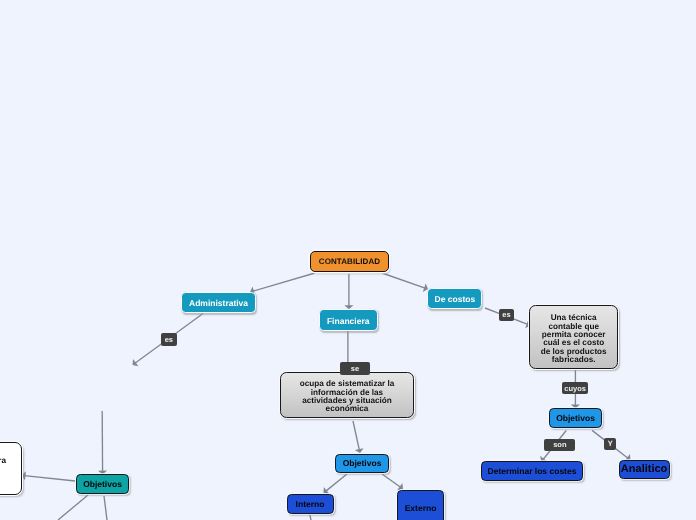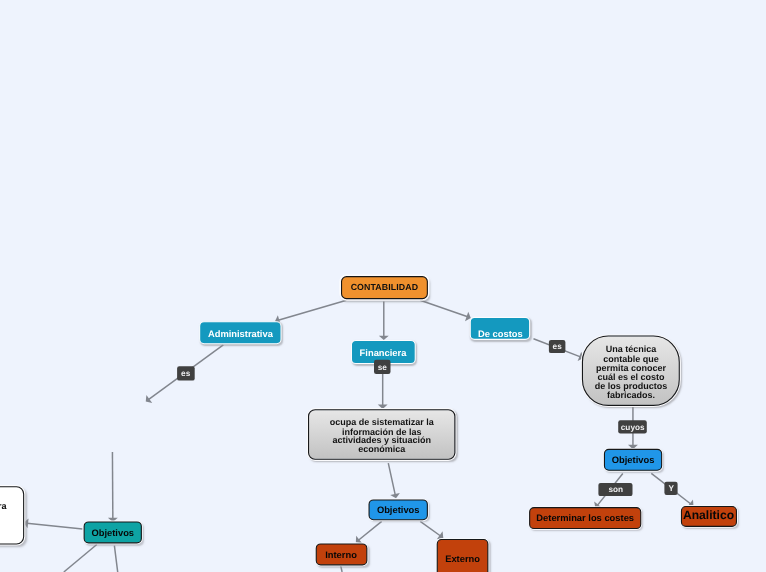--- a/index.html
+++ b/index.html
@@ -20,21 +20,21 @@
      box-shadow:0 0 0 1.5px #fcfcfe, 1px 2px 2px rgba(125,125,130,.55);}
   .sk-blue{background:#1499bf;color:#fff;border:1.6px solid #fcfdff;border-radius:4.5px;
      box-shadow:1px 1.5px 1.5px rgba(150,152,158,.62);}
   .sk-gray{background:linear-gradient(180deg,#e6e6e6 0%,#dadada 35%,#c2c2c2 100%);
      color:#131313;border:1.7px solid #17181a;border-radius:6.5px;
      box-shadow:0 0 0 1px #fafafc, 1.6px 1.6px 1.6px rgba(145,145,150,.62);}
   .sk-teal{background:#0ea3a4;color:#070707;border:1.6px solid #151719;border-radius:4.5px;
      box-shadow:0 0 0 .8px #f7f9fd, 1.5px 1.5px 1.5px rgba(150,150,156,.5);}
   .sk-dblue{background:#2096e8;color:#070707;border:1.6px solid #151719;border-radius:4.5px;
      box-shadow:0 0 0 .8px #f7f9fd, 1.5px 1.5px 1.5px rgba(150,150,156,.5);}
-  .sk-green{background:#c2410c;color:#070707;border:1.6px solid #151719;border-radius:4.5px;
+  .sk-green{background:#1d4ed8;color:#070707;border:1.6px solid #151719;border-radius:4.5px;
      box-shadow:0 0 0 .8px #f7f9fd, 1.5px 1.5px 1.5px rgba(150,150,156,.5);}
   .sk-white{background:#fff;color:#070707;border:1.5px solid #17191b;border-radius:7px;
      box-shadow:0 0 0 1px #fdfdff, 2px 2px 2px rgba(140,140,145,.55);}
 </style>
 </head>
 <body>
 
 <div id="canvas">
   <svg class="links" viewBox="0 0 696 520">
     <g id="edges" stroke="#82868e" stroke-width="1.35" fill="none">
@@ -70,38 +70,38 @@
         <path d="M541.20,461.80 L540.18,455.87 L547.21,461.48 Z"></path>
         <path d="M630.40,460.00 L624.48,461.11 L629.99,453.99 Z"></path>
         <path d="M323.50,493.00 L323.78,486.99 L329.44,493.98 Z"></path>
         <path d="M403.00,489.00 L397.13,490.34 L402.36,483.01 Z"></path>
         <path d="M21.50,475.30 L25.95,471.25 L25.00,480.20 Z"></path>
       </g>
   </svg>
 <div class="node sk-blue" style="left: 180.8px; top: 291.8px; width: 75.5px; height: 21.5px; font-size: 8.5px; letter-spacing: 0px;"><span style="position: relative; top: 1px;">Administrativa</span></div>
     <div class="node sk-orange" style="left: 310px; top: 251px; width: 79px; height: 21px; font-size: 8px; letter-spacing: 0.1px;"><span>CONTABILIDAD</span></div>
     <div class="node sk-blue" style="left: 318.7px; top: 309.3px; width: 59px; height: 21.5px; font-size: 8.5px; letter-spacing: 0px;"><span style="position: relative; top: 1px;">Financiera</span></div>
-    <div class="node sk-blue" style="left: 427.4px; top: 287.5px; width: 55px; height: 21px; font-size: 8.5px; letter-spacing: 0px; align-items: flex-end;"><span style="position: relative; top: 1px;">De costos</span></div>
-    <div class="node sk-gray" style="left: 529.4px; top: 305.4px; width: 88.6px; height: 63.2px; font-size: 8.2px; letter-spacing: 0px; line-height: 1.02; padding: 5px 0px 0px; border-radius: 24px;"><span>Una técnica
+    <div class="node sk-blue" style="left: 427.4px; top: 287.5px; width: 55px; height: 21px; font-size: 8.5px; letter-spacing: 0px;"><span style="position: relative; top: 1px;">De costos</span></div>
+    <div class="node sk-gray" style="left: 529.4px; top: 305.4px; width: 88.6px; height: 63.2px; font-size: 8.2px; letter-spacing: 0px; line-height: 1.02; padding: 5px 0px 0px;"><span>Una técnica
 contable que
 permita conocer
 cuál es el costo
 de los productos
 fabricados.</span></div>
     <div class="node sk-gray" style="left: 280px; top: 371.8px; width: 134px; height: 46.4px; font-size: 8.2px; letter-spacing: 0px; line-height: 1.02; padding: 4px 0px 0px;"><span>ocupa de sistematizar la
 información de las
 actividades y situación
 económica</span></div>
     <div class="node sk-teal" style="left: 76px; top: 474px; width: 53px; height: 20px; font-size: 8.5px; letter-spacing: 0px;"><span>Objetivos</span></div>
     <div class="node sk-dblue" style="left: 335px; top: 454px; width: 54px; height: 19px; font-size: 8.5px; letter-spacing: 0px;"><span>Objetivos</span></div>
     <div class="node sk-dblue" style="left: 549px; top: 408px; width: 53px; height: 20px; font-size: 8.5px; letter-spacing: 0px;"><span>Objetivos</span></div>
     <div class="node sk-green" style="left: 481px; top: 461px; width: 102px; height: 20px; font-size: 8.5px; letter-spacing: 0px;"><span>Determinar los costes</span></div>
     <div class="node sk-green" style="left: 618.6px; top: 459.5px; width: 51px; height: 19.5px; font-size: 11px; letter-spacing: 0px;"><span>Analitico</span></div>
     <div class="node sk-green" style="left: 286.5px; top: 494px; width: 47px; height: 19.5px; font-size: 8.5px; letter-spacing: 0px;"><span>Interno</span></div>
     <div class="node sk-green" style="left: 397px; top: 490px; width: 47px; height: 37px; font-size: 8.5px; letter-spacing: 0px;"><span>Externo</span></div>
     <div class="node sk-white" style="left: -52px; top: 442px; width: 74px; height: 53px; font-size: 8.2px; letter-spacing: 0px; justify-content: flex-end; padding: 13px 15px 0px 0px; align-items: flex-start;"><span>ra</span></div>
     <div class="lbl" style="left: 161px; top: 333px; width: 15.6px; height: 12.6px;">es</div>
-    <div class="lbl" style="left: 340px; top: 327px; width: 15px; height: 12.5px;">se</div>
+    <div class="lbl" style="left: 340px; top: 362px; width: 30px; height: 12.5px;">se</div>
     <div class="lbl" style="left: 499.1px; top: 308.8px; width: 14.9px; height: 11.8px;">es</div>
     <div class="lbl" style="left: 562.1px; top: 382.3px; width: 26.2px; height: 11.9px;">cuyos</div>
     <div class="lbl" style="left: 544.3px; top: 438.9px; width: 31px; height: 11.9px;">son</div>
     <div class="lbl" style="left: 604.3px; top: 437.6px; width: 11.7px; height: 12px;">Y</div>
   </div>
 
 </body></html>

